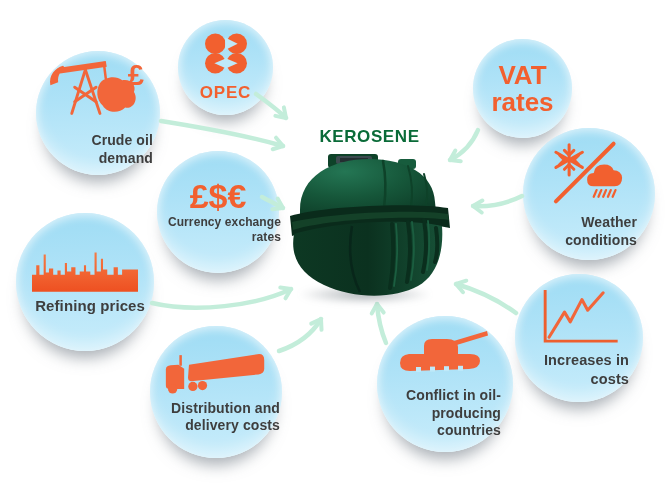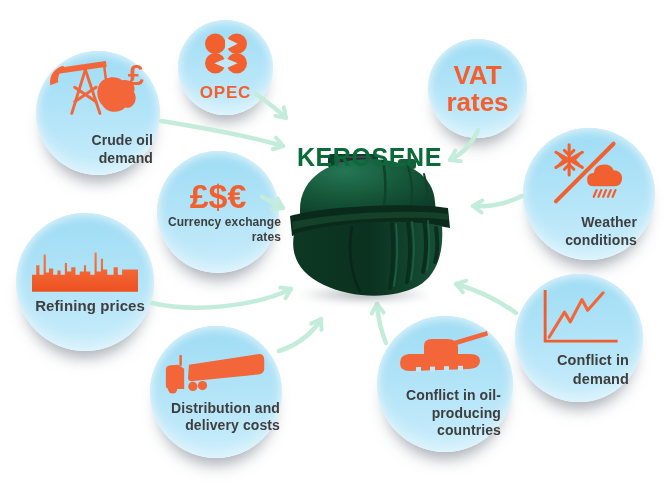--- a/index.html
+++ b/index.html
@@ -26,21 +26,21 @@
     color:#3e3e3e;font-weight:700;font-size:14px;line-height:1.25;
     letter-spacing:.1px;
     text-align:right;
   }
   .label.orange{color:#f2602f;}
   .big-orange{color:#f2602f;font-weight:800;line-height:1.02;}
 
   #b-crude   {left:36px;  top:51px;  width:124px;height:124px;}
   #b-opec    {left:178px; top:20px;  width:95px; height:95px;}
   #b-currency{left:157px; top:151px; width:122px;height:122px;}
-  #b-vat     {left:428px; top:39px;  width:99px; height:99px;}
+  #b-vat     {left:473px; top:39px;  width:99px; height:99px;}
   #b-weather {left:523px; top:128px; width:132px;height:132px;}
   #b-refining{left:16px;  top:213px; width:138px;height:138px;}
   #b-distrib {left:150px; top:326px; width:132px;height:132px;}
   #b-conflict{left:377px; top:316px; width:136px;height:136px;}
   #b-demand  {left:515px; top:274px; width:128px;height:128px;}
 
   #b-crude .label{width:110px;}
   #b-opec .label{font-size:17px;letter-spacing:.8px;margin-top:2px;}
   #b-currency .big-orange{font-size:34px;margin-bottom:2px;}
   #b-currency .label{font-size:12px;width:126px;}
@@ -56,22 +56,22 @@
 
   
   #tank-shadow{
     position:absolute;left:299px;top:285px;width:132px;height:19px;
     border-radius:50%;
     background:radial-gradient(ellipse at center,rgba(88,98,106,.5) 0%,rgba(88,98,106,0) 72%);
     filter:blur(3px);z-index:35;
   }
   #tank{position:absolute;left:282px;top:150px;width:175px;height:150px;z-index:40;line-height:0;}
   #kerosene-title{
-    position:absolute;left:282px;top:143px;width:175px;text-align:center;
-    color:#0a6b38;font-size:25px;font-weight:800;letter-spacing:.6px;z-index:50;
+    position:absolute;left:282px;top:127px;width:175px;text-align:center;
+    color:#0a6b38;font-size:17px;font-weight:800;letter-spacing:.6px;z-index:50;
   }
 </style>
 </head>
 <body>
 
 <div class="stage">
 
   <div class="bubble" id="b-crude">
     <span class="icon">
       <svg width="106" height="68" viewBox="0 0 106 70">
@@ -203,21 +203,21 @@
     <div class="label">Distribution and delivery costs</div>
   </div>
 
   <div class="bubble" id="b-demand">
     <span class="icon">
       <svg width="84" height="58" viewBox="0 0 84 60">
         <path d="M7,2 L7,55 L82,55" fill="none" stroke="#ee5f2e" stroke-width="3"></path>
         <polyline points="11,51 27,25 33,35 45,12 51,23 67,5" fill="none" stroke="#f2663a" stroke-width="3.2" stroke-linejoin="round" stroke-linecap="round"></polyline>
       </svg>
     </span>
-    <div class="label">Conflict in demand</div>
+    <div class="label">Increases in costs</div>
   </div>
 
   <svg id="arrows" width="666" height="486" viewBox="0 0 666 486">
     <defs>
       <marker id="ah" markerUnits="userSpaceOnUse" markerWidth="18" markerHeight="18" refX="12" refY="9" orient="auto">
         <path d="M3,3 L12,9 L3,15" fill="none" stroke="#c3edda" stroke-width="4" stroke-linecap="round" stroke-linejoin="round"></path>
       </marker>
     </defs>
     <g fill="none" stroke="#c3edda" stroke-width="4.5" stroke-linecap="round">
       <path d="M161,121 C205,128 252,137 283,146" marker-end="url(#ah)"></path>

